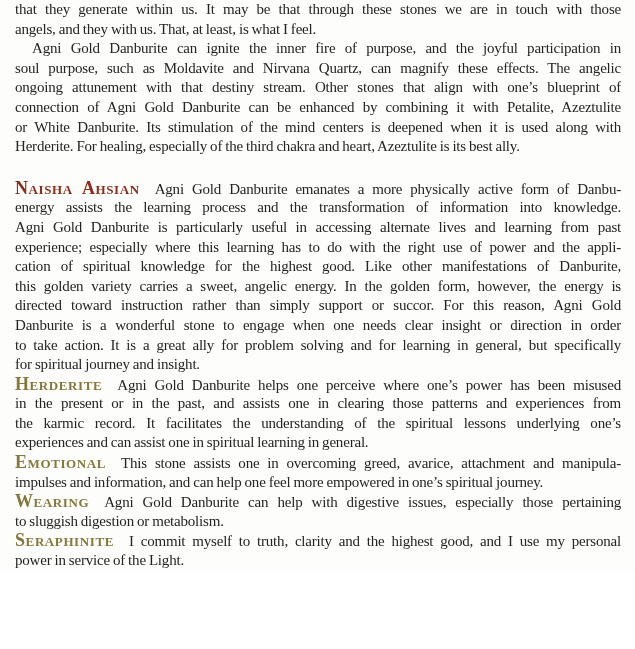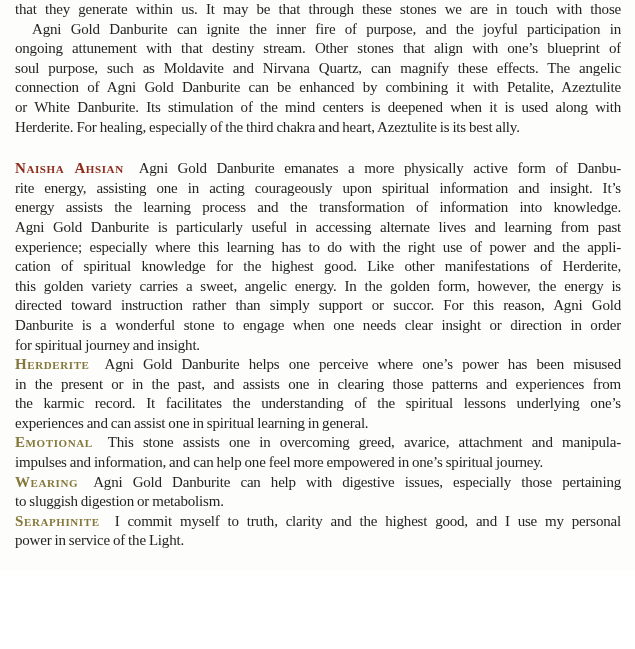--- a/index.html
+++ b/index.html
@@ -39,51 +39,52 @@
   }
   .line.indent {
     text-indent: 17px;
   }
   .hd {
     font-weight: bold;
     font-variant: small-caps;
     letter-spacing: 0.6px;
     word-spacing: 0;
     margin-right: 15px;
-    font-size: 15px;
+    font-size: 18px;
   }
   .hd.author { color: var(--author-color); }
   .hd.section { color: var(--section-color); }
 </style>
 </head>
 <body>
 
 <div class="page">
   <div id="page-text">
       <p class="para">
         <span class="line">that they generate within us. It may be that through these stones we are in touch with those</span>
+        <span class="line last">angels, and they with us. That, at least, is what I feel.</span>
       </p>
       <p class="para">
         <span class="line indent">Agni Gold Danburite can ignite the inner fire of purpose, and the joyful participation in</span>
+        <span class="line">soul purpose, such as Moldavite and Nirvana Quartz, can magnify these effects. The angelic</span>
         <span class="line">ongoing attunement with that destiny stream. Other stones that align with one’s blueprint of</span>
-        <span class="line">soul purpose, such as Moldavite and Nirvana Quartz, can magnify these effects. The angelic</span>
         <span class="line">connection of Agni Gold Danburite can be enhanced by combining it with Petalite, Azeztulite</span>
         <span class="line">or White Danburite. Its stimulation of the mind centers is deepened when it is used along with</span>
         <span class="line last">Herderite. For healing, especially of the third chakra and heart, Azeztulite is its best ally.</span>
       </p>
       <p class="para space-before">
         <span class="line"><span class="hd author">Naisha Ahsian</span>Agni Gold Danburite emanates a more physically active form of Danbu-</span>
-        <span class="line">rite energy, assisting one in acting courageously upon spiritual information and insight. It’s</span>
         <span class="line">energy assists the learning process and the transformation of information into knowledge.</span>
         <span class="line">Agni Gold Danburite is particularly useful in accessing alternate lives and learning from past</span>
         <span class="line">experience; especially where this learning has to do with the right use of power and the appli-</span>
-        <span class="line">cation of spiritual knowledge for the highest good. Like other manifestations of Herderite,</span>
+        <span class="line">cation of spiritual knowledge for the highest good. Like other manifestations of Danburite,</span>
         <span class="line">this golden variety carries a sweet, angelic energy. In the golden form, however, the energy is</span>
         <span class="line">directed toward instruction rather than simply support or succor. For this reason, Agni Gold</span>
         <span class="line">Danburite is a wonderful stone to engage when one needs clear insight or direction in order</span>
+        <span class="line">to take action. It is a great ally for problem solving and for learning in general, but specifically</span>
         <span class="line last">for spiritual journey and insight.</span>
       </p>
       <p class="para">
         <span class="line"><span class="hd section">Herderite</span>Agni Gold Danburite helps one perceive where one’s power has been misused</span>
         <span class="line">in the present or in the past, and assists one in clearing those patterns and experiences from</span>
         <span class="line">the karmic record. It facilitates the understanding of the spiritual lessons underlying one’s</span>
         <span class="line last">experiences and can assist one in spiritual learning in general.</span>
       </p>
       <p class="para">
         <span class="line"><span class="hd section">Emotional</span>This stone assists one in overcoming greed, avarice, attachment and manipula-</span>

